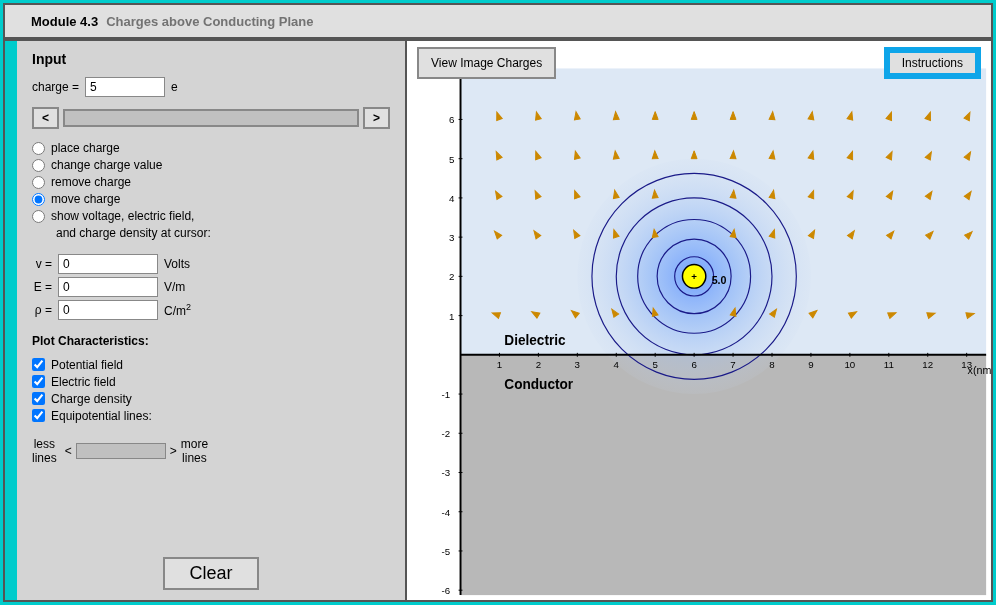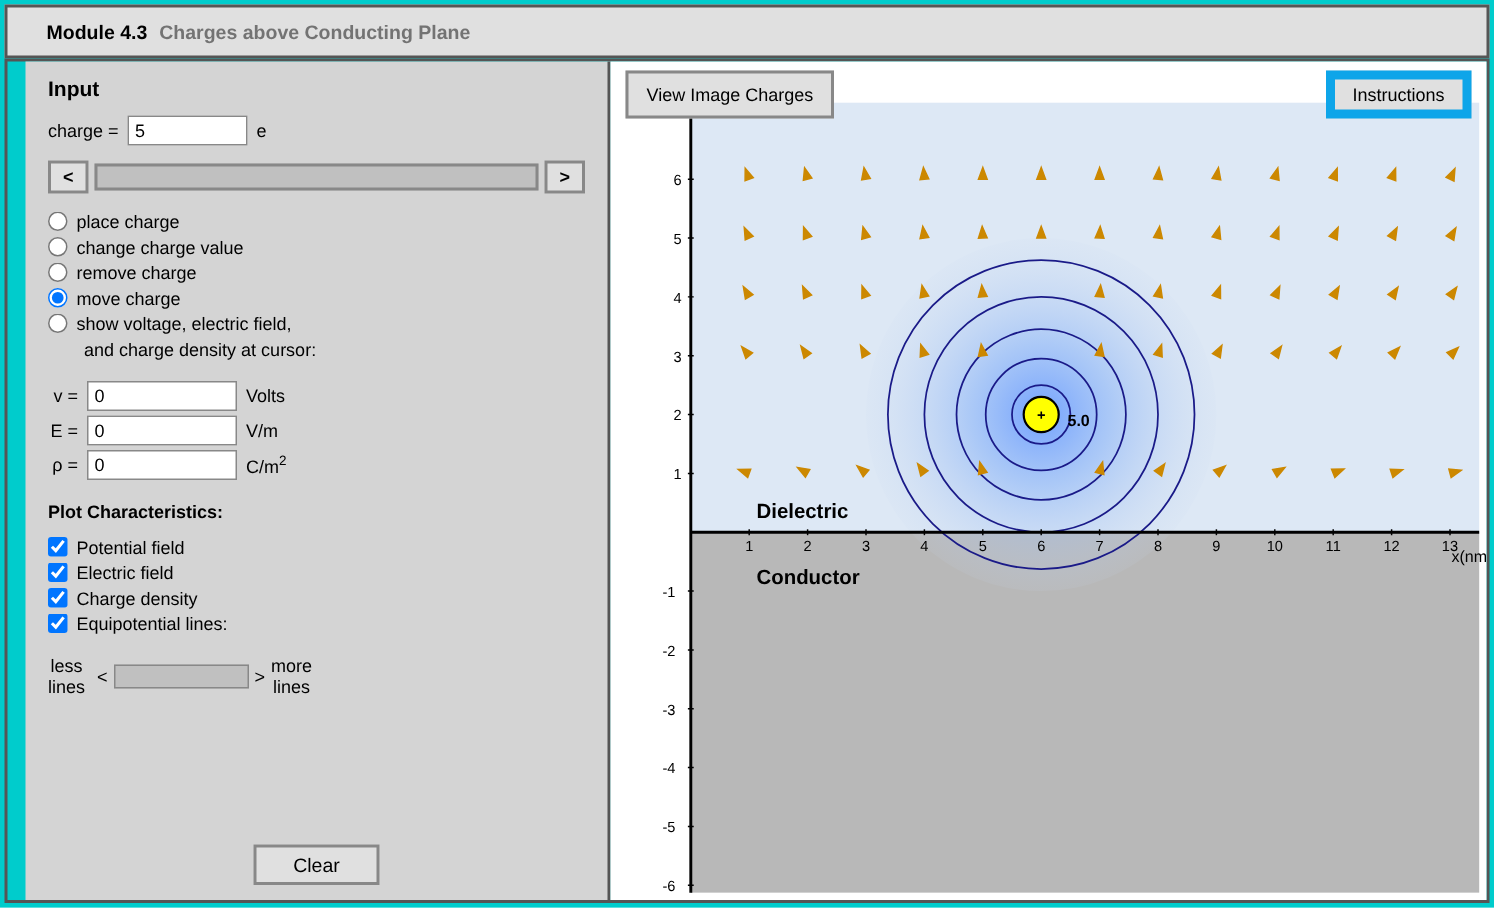--- a/index.html
+++ b/index.html
@@ -95,21 +95,21 @@
       position: relative;
     }
     .radio-group {
       display: flex;
       flex-direction: column;
       gap: 3px;
       margin-bottom: 8px;
     }
     .radio-row {
       display: flex;
-      align-items: flex-start;
+      align-items: flex-end;
       gap: 6px;
     }
     .radio-row input[type=radio] {
       margin: 0;
     }
     .field-group {
       display: flex;
       flex-direction: column;
       gap: 3px;
       margin-bottom: 8px;
@@ -173,21 +173,21 @@
     .clear-btn-row {
       display: flex;
       justify-content: center;
       margin-top: auto;
     }
     .clear-btn {
       background: #e0e0e0;
       border: 2px solid #888;
       padding: 4px 24px;
       cursor: pointer;
-      font-size: 13px;
+      font-size: 18px;
     }
     .right-panel {
       flex: 1;
       position: relative;
       background: white;
       overflow: hidden;
     }
     .top-buttons {
       position: absolute;
       top: 6px;

